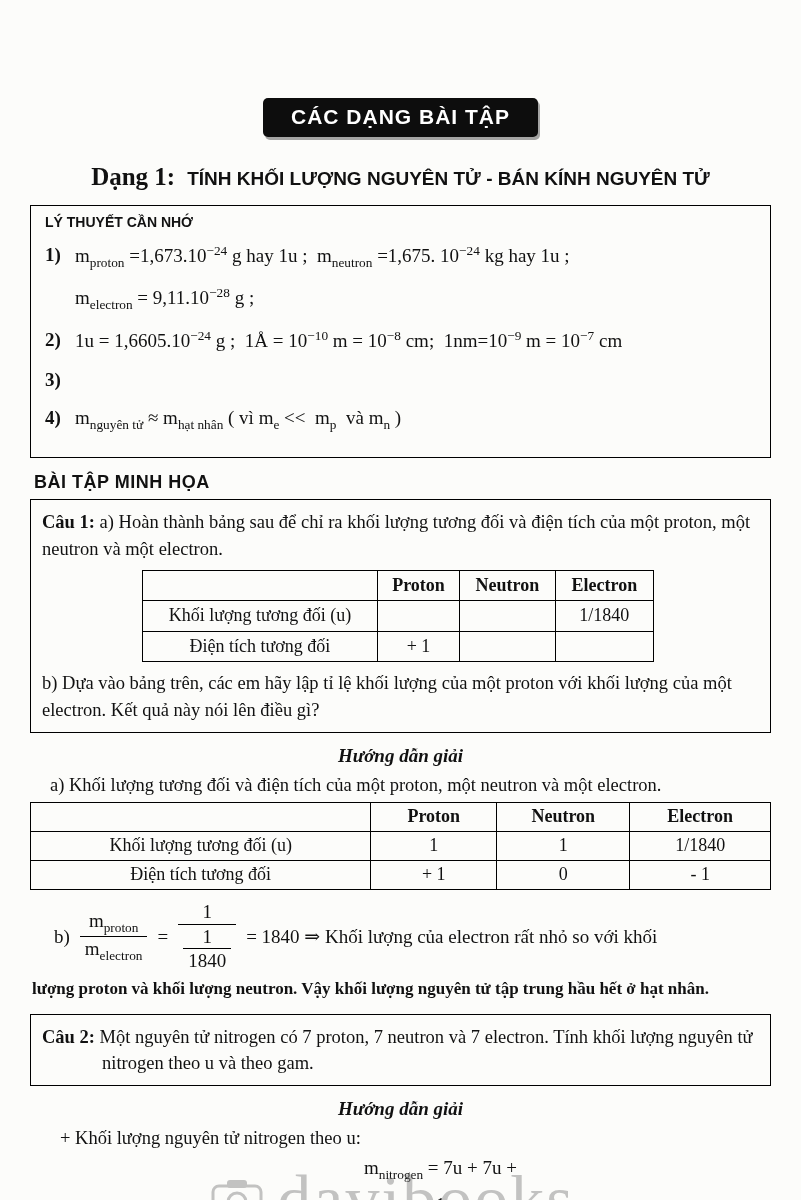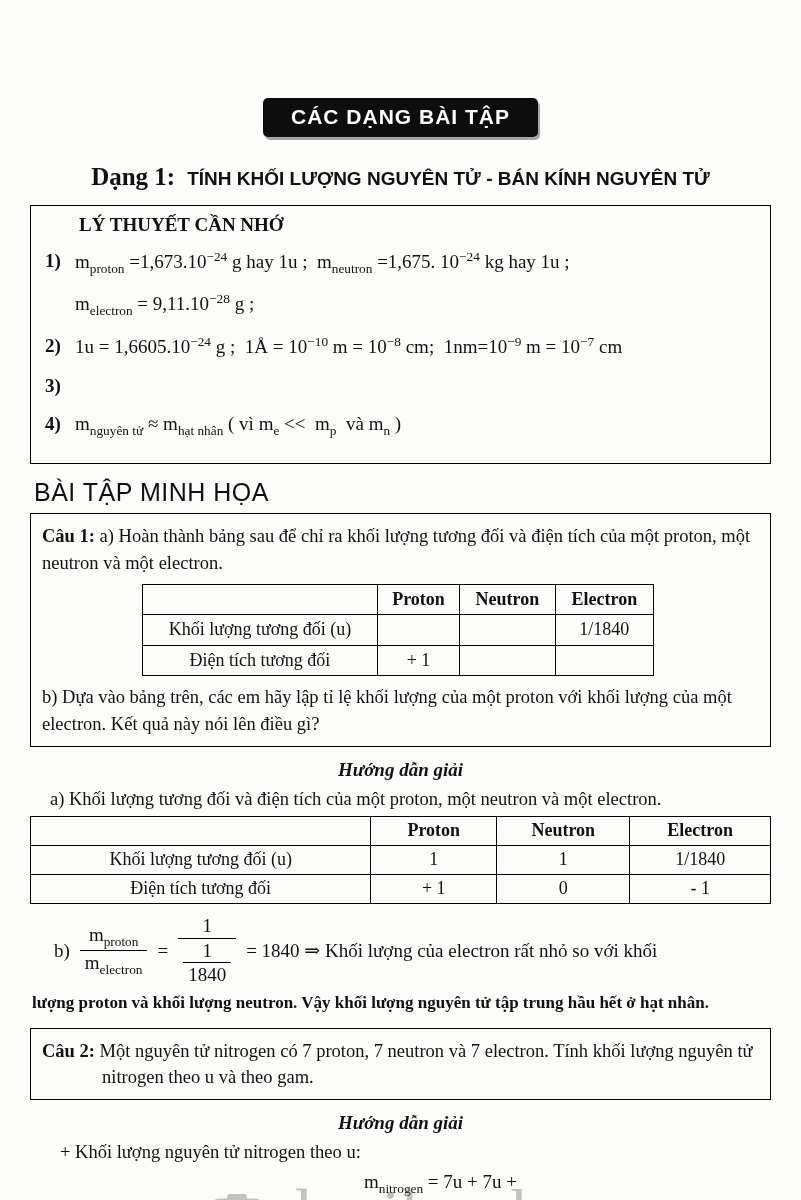--- a/index.html
+++ b/index.html
@@ -44,35 +44,34 @@
     font-size: 19px;
   }
 
   
   .theory-box {
     border: 1.6px solid #000;
     padding: 8px 14px 12px 14px;
     margin-bottom: 12px;
   }
   .theory-heading {
-    font-family: Liberation Serif, serif;
-    font-weight: bold;
-    font-size: 19px;
+    font-family: Liberation Sans, sans-serif;
+    font-weight: bold;
+    font-size: 14px;
     margin-bottom: 4px;
-    margin-left: 34px;
   }
   .t-item { margin: 11px 0; font-size: 19px; line-height: 1.45; display: flex; }
   .t-num { font-weight: bold; min-width: 30px; flex: none; }
   sub { font-size: 0.7em; }
   sup { font-size: 0.7em; }
 
   .practice-heading {
     font-family: "Liberation Sans", "DejaVu Sans", sans-serif;
-    font-weight: normal;
-    font-size: 25px;
+    font-weight: bold;
+    font-size: 18px;
     letter-spacing: 0.5px;
     margin: 14px 0 6px 4px;
   }
 
   
   .q-box { border: 1.6px solid #000; padding: 7px 11px; font-size: 18.5px; line-height: 1.42; }
   .q-text { margin: 2px 0; }
   .q-label { font-weight: bold; }
   .hang { padding-left: 60px; text-indent: -60px; }
 

